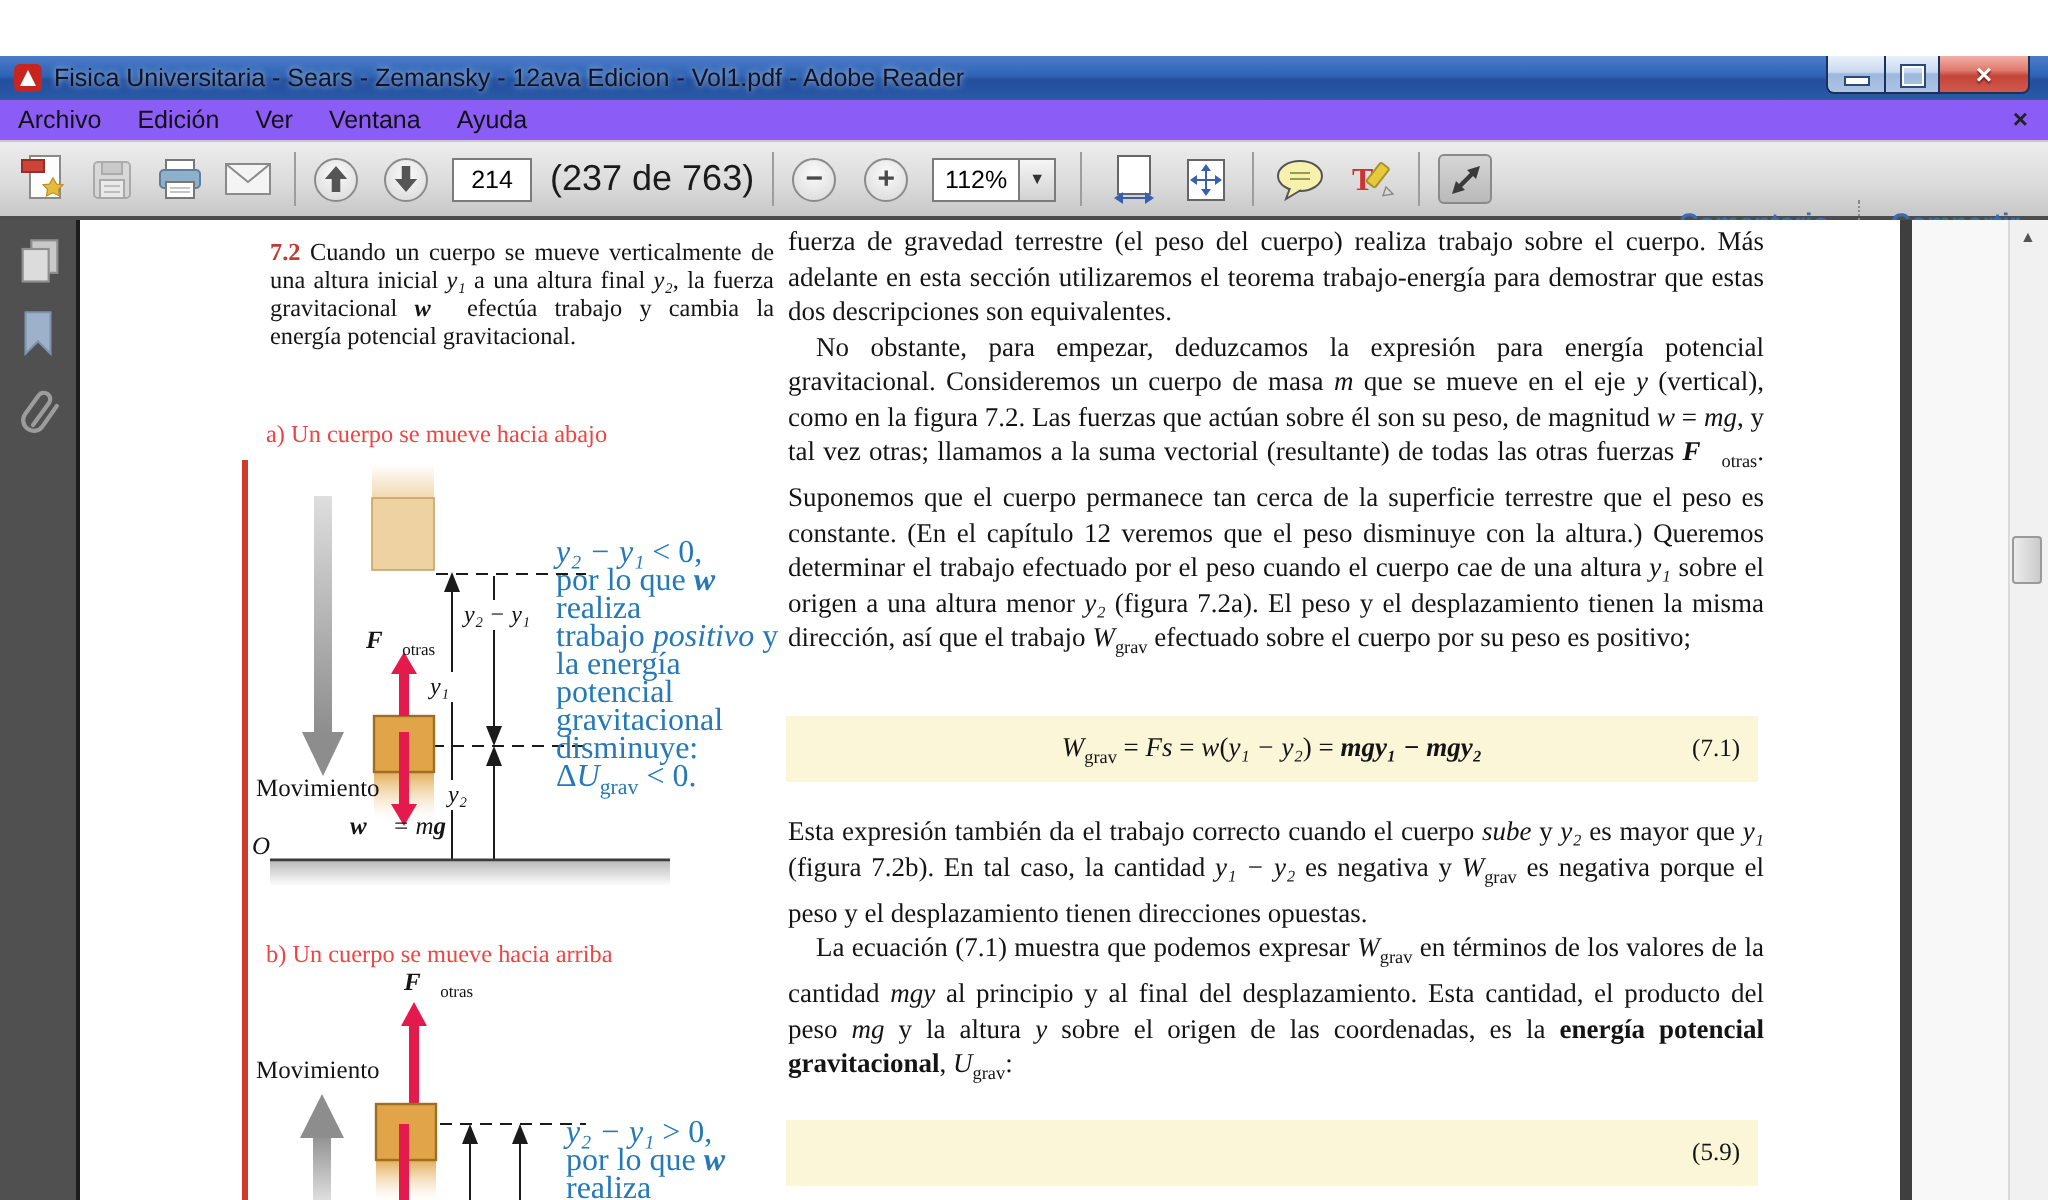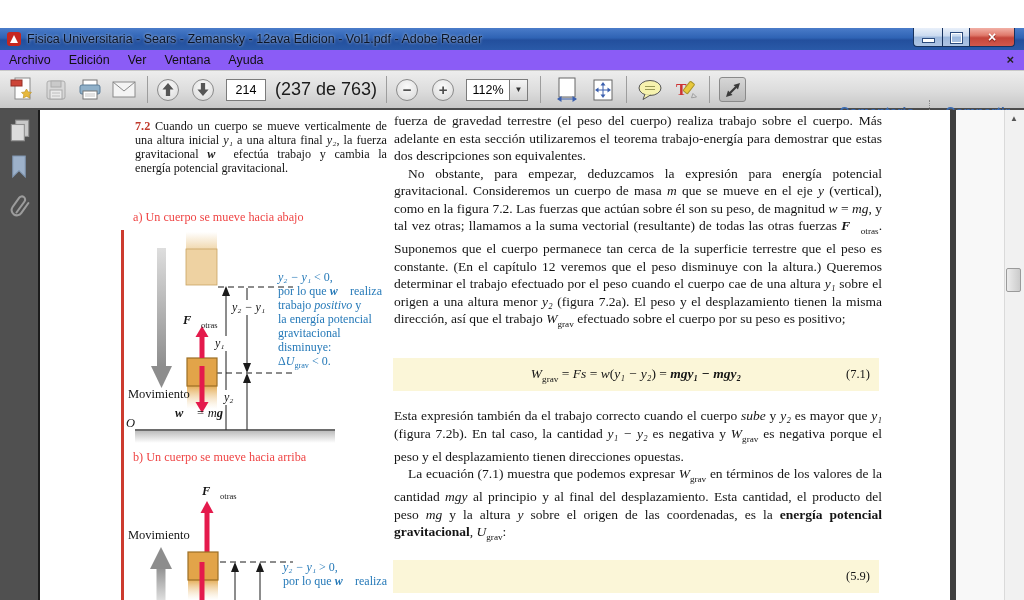--- a/index.html
+++ b/index.html
@@ -46,21 +46,21 @@
   .scroll-gap{left:956px;top:110px;width:48px;height:490px;background:#f8f8f8;}
   .scrollbar{left:1004px;top:110px;width:20px;height:490px;background:#f1f1f1;border-left:1px solid #dadada;box-sizing:border-box;}
   .scroll-up{position:absolute;left:1010px;top:114px;font-size:8px;color:#555;}
   .scroll-thumb{position:absolute;left:1006px;top:268px;width:15px;height:24px;background:linear-gradient(90deg,#ececec,#cbcbcb);border:1px solid #9a9a9a;border-radius:2px;box-sizing:border-box;}
   
   .page{left:40px;top:110px;width:910px;height:490px;background:#fff;overflow:hidden;font-family:"Liberation Serif","DejaVu Serif",serif;color:#141414;}
   .cap{left:95px;top:10px;width:252px;font-size:12.2px;line-height:13.9px;text-align:justify;}
   .figlabel{font-size:12.2px;color:#ef4444;white-space:nowrap;}
   .redrule{left:81px;top:120px;width:3px;height:370px;background:#cc3b2e;}
   .flab{font-size:12.5px;white-space:nowrap;}
-  .note{color:#2579b8;font-size:12px;line-height:14px;}
+  .note{color:#2579b8;font-size:16px;line-height:14px;}
   .para{left:354px;width:488px;font-size:13.5px;line-height:17.5px;text-align:justify;}
   .para p{margin:0;}
   .para p.ind{text-indent:14px;}
   .eqbox{left:353px;width:486px;height:33px;background:#fbf6d8;display:flex;align-items:center;box-sizing:border-box;}
   .eq-center{flex:1;text-align:center;font-size:13.5px;}
   .eq-num{position:absolute;right:9px;font-size:12.5px;}
   .eq-ann{margin-left:26px;font-size:13px;}
   sub{font-size:0.68em;}
   .whitebg{background:#fff;padding:0 2px;}
 </style>
@@ -282,21 +282,21 @@
   <div class="abs note" style="left:238px;top:160px;width:120px;">
     <div><span style="font-style: italic;">y₂ − y₁</span><span> &lt; 0,</span></div>
     <div><span>por lo que </span><span style="font-style: italic; font-weight: bold;">w⃗</span><span> realiza</span></div>
     <div><span>trabajo </span><span style="font-style: italic;">positivo</span><span> y</span></div>
     <div><span>la energía potencial</span></div>
     <div><span>gravitacional</span></div>
     <div><span style="">disminuye:</span></div>
     <div><span>Δ</span><span style="font-style: italic;">U</span><sub>grav</sub><span> &lt; 0.</span></div>
   </div>
 
-  <div class="abs figlabel" style="left:93px;top:340px;">b) Un cuerpo se mueve hacia arriba</div>
+  <div class="abs figlabel" style="left:93px;top:360px;">b) Un cuerpo se mueve hacia arriba</div>
 
   <svg class="abs" style="left:85px;top:370px;" width="270" height="120" viewBox="0 0 270 120">
     <defs>
       <linearGradient id="trailDnB" x1="0" y1="0" x2="0" y2="1">
           <stop offset="0" stop-color="#e3a94f" stop-opacity="0.95"></stop>
           <stop offset="1" stop-color="#f3d9ae" stop-opacity="0"></stop>
         </linearGradient>
       <linearGradient id="grayB" x1="0" y1="0" x2="0" y2="1">
           <stop offset="0" stop-color="#8d8d8d"></stop>
           <stop offset="1" stop-color="#dedede"></stop>

